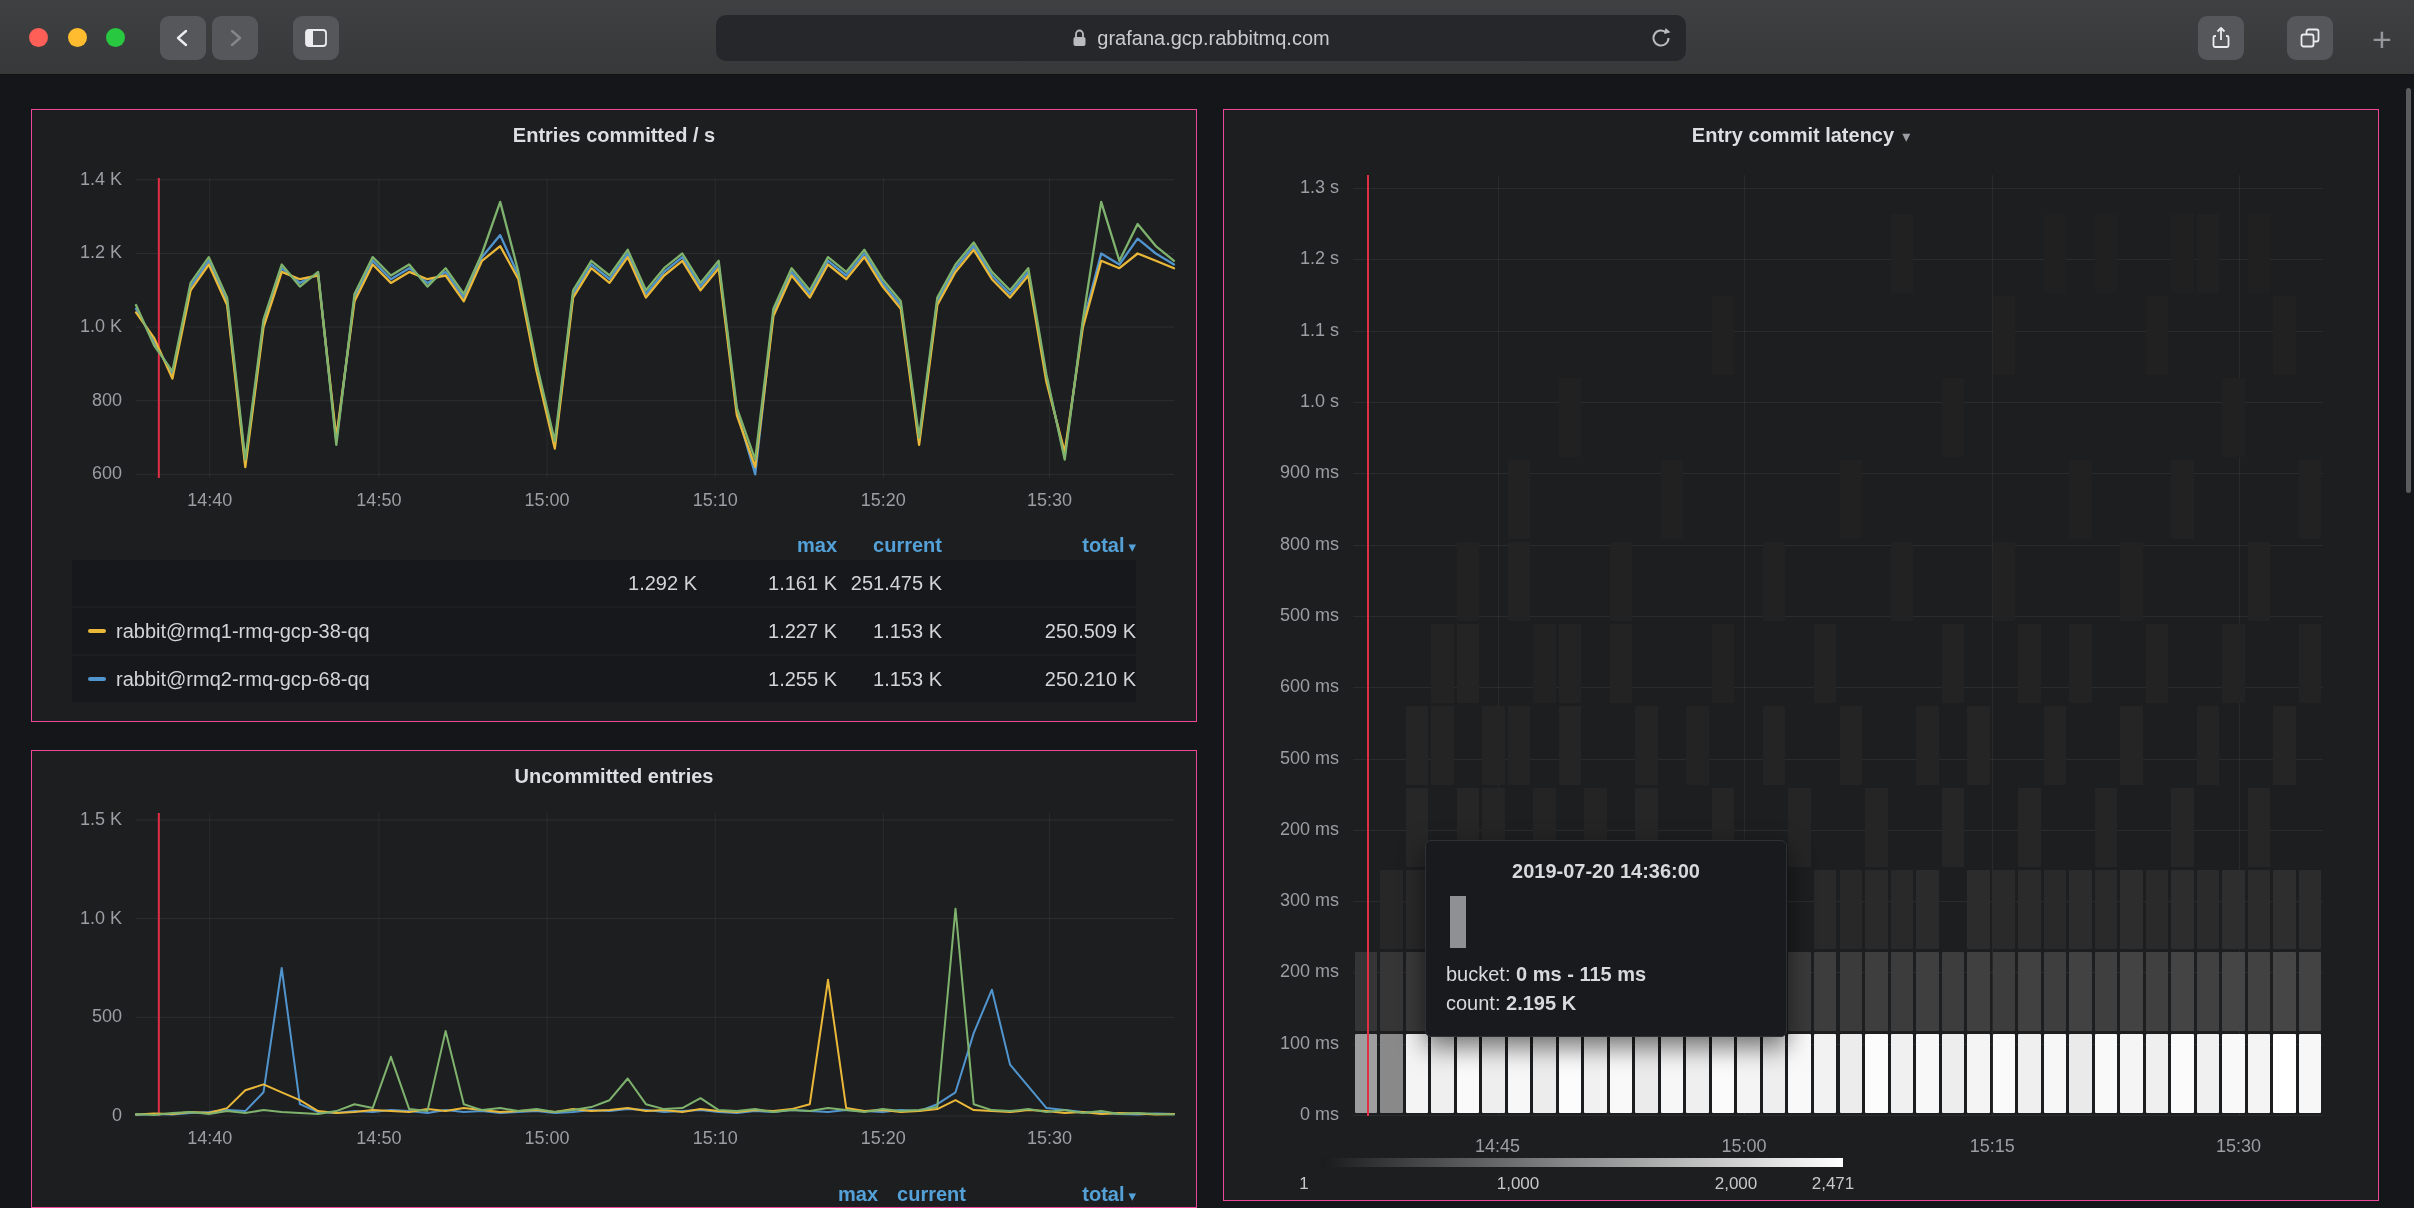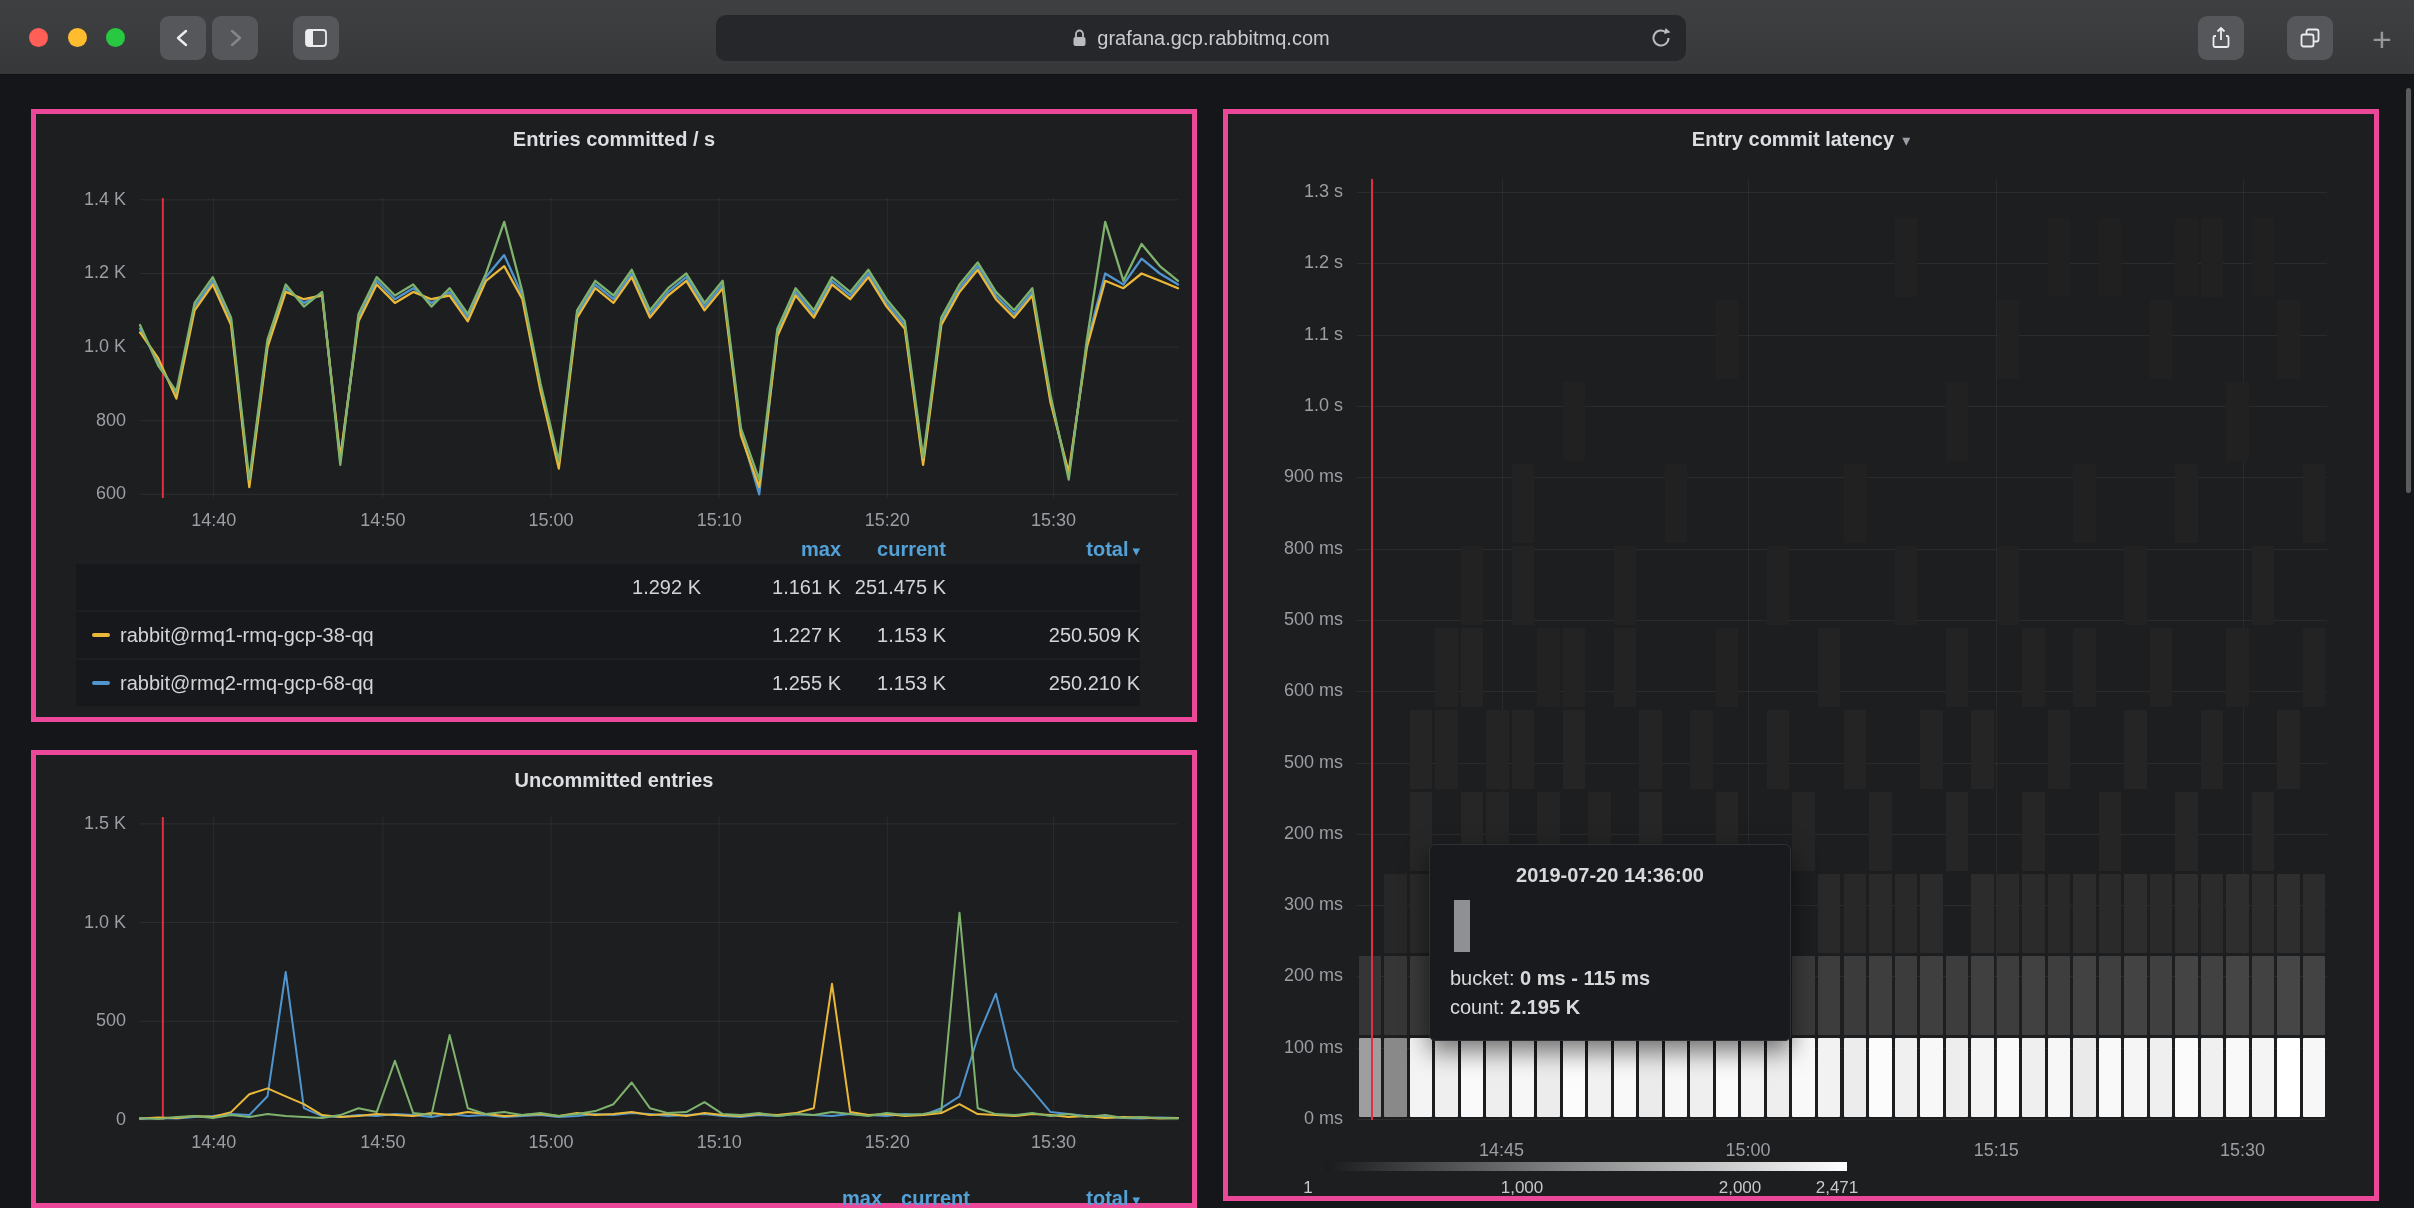--- a/index.html
+++ b/index.html
@@ -18,30 +18,30 @@
   #btn-back{left:160px;} #btn-forward{left:212px;} #btn-sidebar{left:293px;}
   #btn-share{left:2198px;} #btn-tabs{left:2287px;}
   .addressbar{position:absolute;left:716px;top:15px;width:970px;height:46px;border-radius:10px;
               background:#26272a;display:flex;align-items:center;justify-content:center;gap:10px;
               color:#c9cbce;font-size:20px;}
   .addressbar .reload{position:absolute;right:12px;top:10px;width:26px;height:26px;background:none;border:none;padding:0;cursor:pointer;}
   .newtab{position:absolute;left:2372px;top:22px;font-size:34px;color:#96979b;line-height:1;}
 
   
   .dash{position:absolute;top:74px;left:0;right:0;bottom:0;background:#151619;}
-  .panel{position:absolute;background:#1d1e20;border:5px solid #ec4899;box-sizing:border-box;}
+  .panel{position:absolute;background:#1d1e20;border:1px solid #ec4899;box-sizing:border-box;}
   #panel-committed{left:31px;top:35px;width:1166px;height:613px;}
   #panel-uncommitted{left:31px;top:676px;width:1166px;height:458px;}
   #panel-latency{left:1223px;top:35px;width:1156px;height:1092px;}
   .panel h2{margin:0;position:absolute;top:14px;left:0;right:0;text-align:center;
             font-size:20px;font-weight:700;color:#dcdee1;cursor:pointer;}
   .panel h2 .caret{color:#9b9ea3;font-size:16px;margin-left:8px;}
 
   .plot{position:absolute;}
-  #plot-committed{left:104px;top:84px;width:1038px;height:300px;}
+  #plot-committed{left:104px;top:68px;width:1038px;height:300px;}
   #plot-uncommitted{left:104px;top:62px;width:1038px;height:303px;}
   #plot-latency{left:129px;top:65px;width:970px;height:941px;}
   .plot svg{position:absolute;left:0;top:0;overflow:visible;}
   .ytick{position:absolute;left:-104px;width:90px;text-align:right;font-size:18px;color:#9b9ea3;}
   .xtick{position:absolute;width:96px;text-align:center;font-size:18px;color:#9b9ea3;}
   .hm-grid-h{position:absolute;left:0;right:0;height:1px;background:rgba(255,255,255,0.06);}
   .hm-grid-v{position:absolute;top:0;bottom:0;width:1px;background:rgba(255,255,255,0.05);}
   .hm-cell{position:absolute;border-radius:1px;}
   .anno-line{position:absolute;top:0;bottom:0;width:2px;background:#e02f44;}
 

